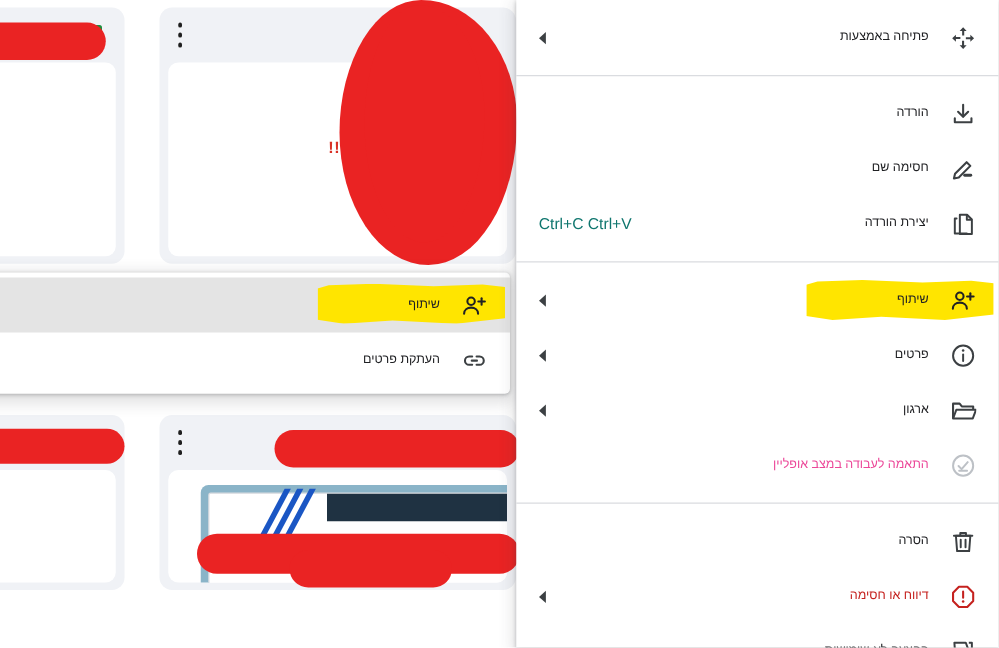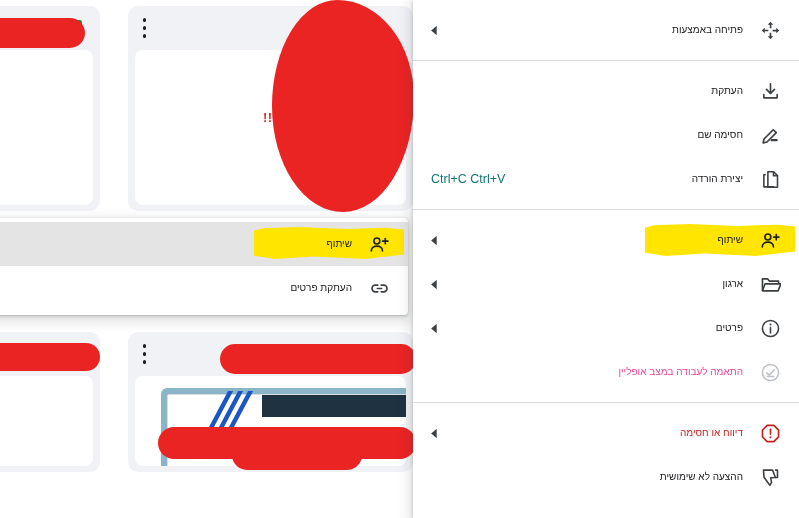--- a/index.html
+++ b/index.html
@@ -212,21 +212,21 @@
   <div class="divider"></div>
 
   <div class="mrow">
     <span class="micon">
       <svg width="21" height="21" viewBox="0 0 24 24" fill="none" stroke="#3c4043" stroke-width="1.9" stroke-linecap="round" stroke-linejoin="round">
         <path d="M12 3.2v10.6"></path>
           <path d="M7.4 9.6L12 14.2l4.6-4.6"></path>
         <path d="M4.4 15.6v3.6h15.2v-3.6"></path>
       </svg>
     </span>
-    <span class="mlabel">העתקת</span>
+    <span class="mlabel">הורדה</span>
   </div>
 
   <div class="mrow">
     <span class="micon">
       <svg width="21" height="21" viewBox="0 0 24 24" fill="none" stroke="#3c4043" stroke-width="1.9" stroke-linejoin="round">
         <path d="M3.6 20.4l1-4.4L15.2 5.4l3.4 3.4L8 19.4l-4.4 1z"></path>
         <path d="M13.4 17.4h5.6" stroke-width="2.6" stroke-linecap="round"></path>
       </svg>
     </span>
     <span class="mlabel">חסימה שם</span>
@@ -261,64 +261,75 @@
     <span class="spacer"></span>
     <span class="caret">
       <svg width="11" height="11" viewBox="0 0 10 10">
           <path d="M7 0.6L2 5l5 4.4z" fill="#3c4043"></path>
         </svg>
     </span>
   </div>
 
   <div class="mrow">
     <span class="micon">
-      <svg width="21" height="21" viewBox="0 0 24 24" fill="none" stroke="#3c4043" stroke-width="1.9" stroke-linejoin="round">
-        <path d="M2.8 19.2V5.6h6l2 2.6h10.4v2.4"></path>
-        <path d="M2.8 19.2l3-8h18l-3 8z"></path>
-      </svg>
-    </span>
-    <span class="mlabel">ארגון</span>
-    <span class="spacer"></span>
-    <span class="caret">
-      <svg width="11" height="11" viewBox="0 0 10 10">
-          <path d="M7 0.6L2 5l5 4.4z" fill="#3c4043"></path>
-        </svg>
-    </span>
-  </div>
-
-  <div class="mrow">
-    <span class="micon">
       <svg width="21" height="21" viewBox="0 0 24 24" fill="none" stroke="#3c4043" stroke-width="1.8" stroke-linecap="round">
         <circle cx="12" cy="12" r="9.2"></circle>
         <path d="M12 11v6"></path>
           <circle cx="12" cy="7.4" r="1.15" fill="#3c4043" stroke="none"></circle>
       </svg>
     </span>
     <span class="mlabel">פרטים</span>
     <span class="spacer"></span>
     <span class="caret">
       <svg width="11" height="11" viewBox="0 0 10 10">
           <path d="M7 0.6L2 5l5 4.4z" fill="#3c4043"></path>
         </svg>
     </span>
   </div>
 
+  <div class="mrow">
+    <span class="micon">
+      <svg width="21" height="21" viewBox="0 0 24 24" fill="none" stroke="#3c4043" stroke-width="1.9" stroke-linejoin="round">
+        <path d="M2.8 19.2V5.6h6l2 2.6h10.4v2.4"></path>
+        <path d="M2.8 19.2l3-8h18l-3 8z"></path>
+      </svg>
+    </span>
+    <span class="mlabel">ארגון</span>
+    <span class="spacer"></span>
+    <span class="caret">
+      <svg width="11" height="11" viewBox="0 0 10 10">
+          <path d="M7 0.6L2 5l5 4.4z" fill="#3c4043"></path>
+        </svg>
+    </span>
+  </div>
+
   <div class="mrow disabled">
     <span class="micon">
       <svg width="21" height="21" viewBox="0 0 24 24" fill="none" stroke="#bdc1c6" stroke-width="1.8" stroke-linecap="round" stroke-linejoin="round">
         <circle cx="12" cy="12" r="9.2"></circle>
         <path d="M7.8 12.4l2.8 2.8 5.6-6.4"></path>
         <path d="M8.4 16.6h7.2"></path>
       </svg>
     </span>
     <span class="mlabel">התאמה לעבודה במצב אופליין</span>
   </div>
 
   <div class="divider"></div>
 
+  <div class="mrow">
+    <span class="micon">
+      <svg width="21" height="21" viewBox="0 0 24 24" fill="none" stroke="#3c4043" stroke-width="1.8" stroke-linejoin="round">
+        <path d="M5.4 6.4h13.2l-1.1 14H6.5z"></path>
+        <path d="M3.6 6.4h16.8" stroke-linecap="round"></path>
+        <path d="M9.4 6.2V3.8h5.2v2.4"></path>
+        <path d="M9.8 10v7M14.2 10v7" stroke-linecap="round"></path>
+      </svg>
+    </span>
+    <span class="mlabel">הסרה</span>
+  </div>
 
   <div class="mrow danger">
     <span class="micon">
       <svg width="21" height="21" viewBox="0 0 24 24" fill="none" stroke="#c5221f" stroke-width="1.9" stroke-linejoin="round">
         <path d="M8.2 2.8h7.6l5.4 5.4v7.6l-5.4 5.4H8.2L2.8 15.8V8.2z"></path>
         <path d="M12 7.2v5.6" stroke-linecap="round"></path>
         <circle cx="12" cy="16.2" r="1.15" fill="#c5221f" stroke="none"></circle>
       </svg>
     </span>
     <span class="mlabel">דיווח או חסימה</span>

